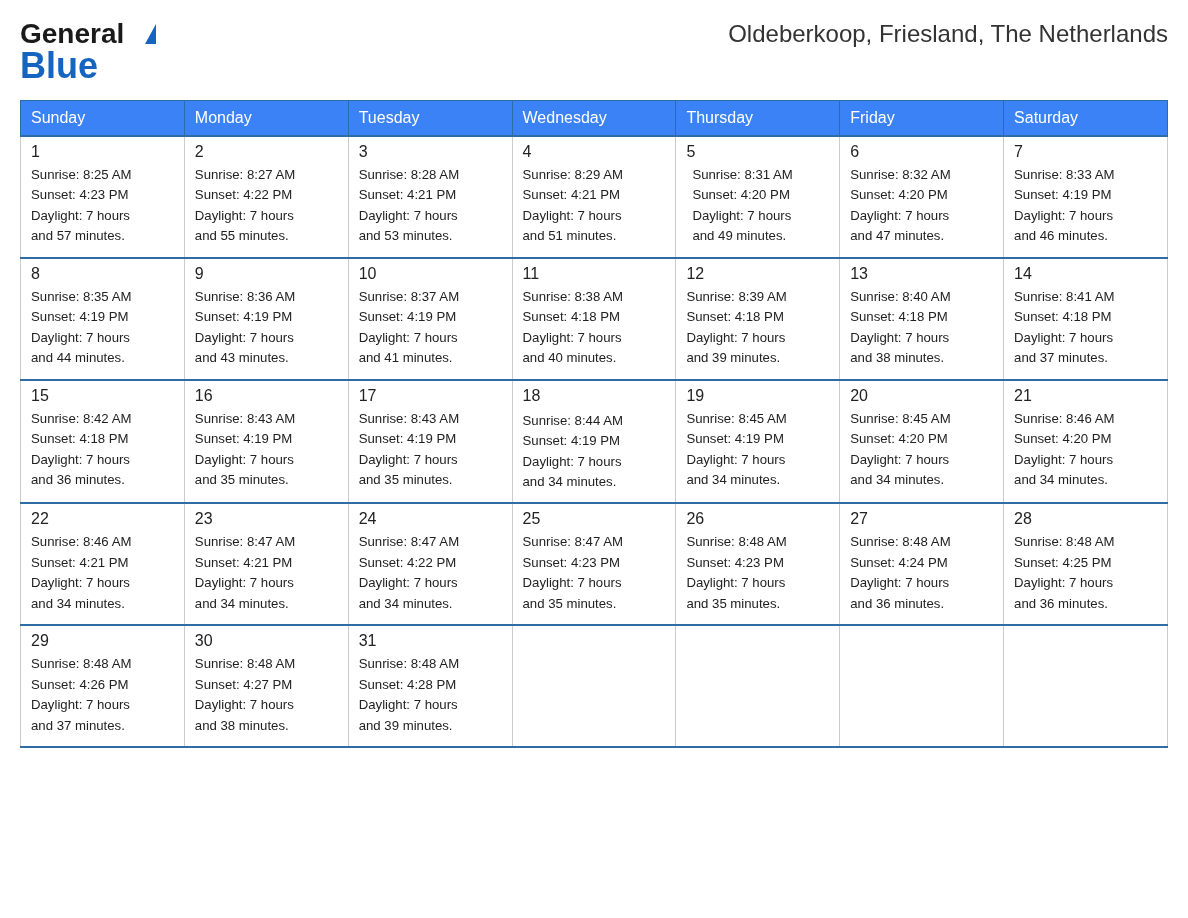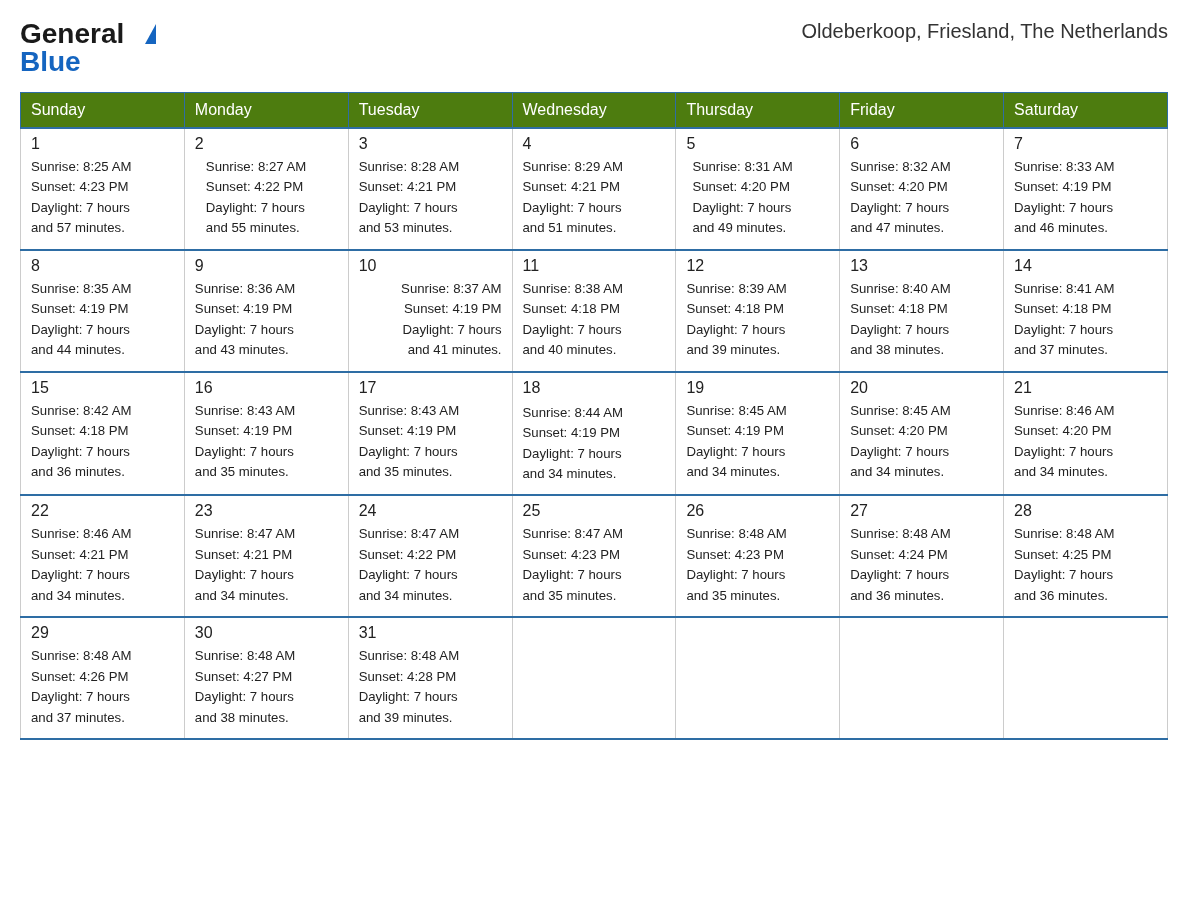--- a/index.html
+++ b/index.html
@@ -21,52 +21,52 @@
       flex-direction: column;
       align-items: flex-start;
     }
     .logo-general {
       font-size: 28px;
       font-weight: bold;
       color: #1a1a1a;
       line-height: 1;
     }
     .logo-blue {
-      font-size: 28px;
+      font-size: 36px;
       font-weight: bold;
       color: #1565c0;
       line-height: 1;
     }
     .logo-line1 {
       display: flex;
       align-items: flex-end;
       gap: 17px;
     }
     .title-area {
       text-align: right;
     }
     .month-title {
       font-size: 52px;
       font-weight: bold;
       color: #1a1a1a;
       line-height: 1.1;
     }
     .location-title {
-      font-size: 20px;
+      font-size: 24px;
       color: #333;
       font-weight: normal;
       text-align: right;
     }
     .calendar-table {
       width: 100%;
       border-collapse: collapse;
       border: 1px solid #aaa;
     }
     .calendar-table th {
-      background-color: #4d7c0f;
+      background-color: #3b82f6;
       color: #fff;
       font-size: 16px;
       font-weight: normal;
       padding: 8px 10px;
       text-align: left;
       border: 1px solid #2e6da4;
     }
     .calendar-table td {
       vertical-align: top;
       padding: 6px 10px 10px 10px;
@@ -128,21 +128,21 @@
   <tr>
         <td>
           <span class="day-number">1</span>
           <div class="day-info" style="white-space: pre-line;">Sunrise: 8:25 AM
 Sunset: 4:23 PM
 Daylight: 7 hours
 and 57 minutes.</div>
         </td>
         <td>
           <span class="day-number">2</span>
-          <div class="day-info" style="white-space: pre-line; margin-left: 11px;">Sunrise: 8:27 AM
+          <div class="day-info" style="white-space: pre-line;">Sunrise: 8:27 AM
 Sunset: 4:22 PM
 Daylight: 7 hours
 and 55 minutes.</div>
         </td>
         <td>
           <span class="day-number">3</span>
           <div class="day-info" style="white-space: pre-line;">Sunrise: 8:28 AM
 Sunset: 4:21 PM
 Daylight: 7 hours
 and 53 minutes.</div>
@@ -186,21 +186,21 @@
         </td>
         <td>
           <span class="day-number">9</span>
           <div class="day-info" style="white-space: pre-line;">Sunrise: 8:36 AM
 Sunset: 4:19 PM
 Daylight: 7 hours
 and 43 minutes.</div>
         </td>
         <td>
           <span class="day-number">10</span>
-          <div class="day-info" style="white-space: pre-line; text-align: right;">Sunrise: 8:37 AM
+          <div class="day-info" style="white-space: pre-line;">Sunrise: 8:37 AM
 Sunset: 4:19 PM
 Daylight: 7 hours
 and 41 minutes.</div>
         </td>
         <td>
           <span class="day-number">11</span>
           <div class="day-info" style="white-space: pre-line;">Sunrise: 8:38 AM
 Sunset: 4:18 PM
 Daylight: 7 hours
 and 40 minutes.</div>

